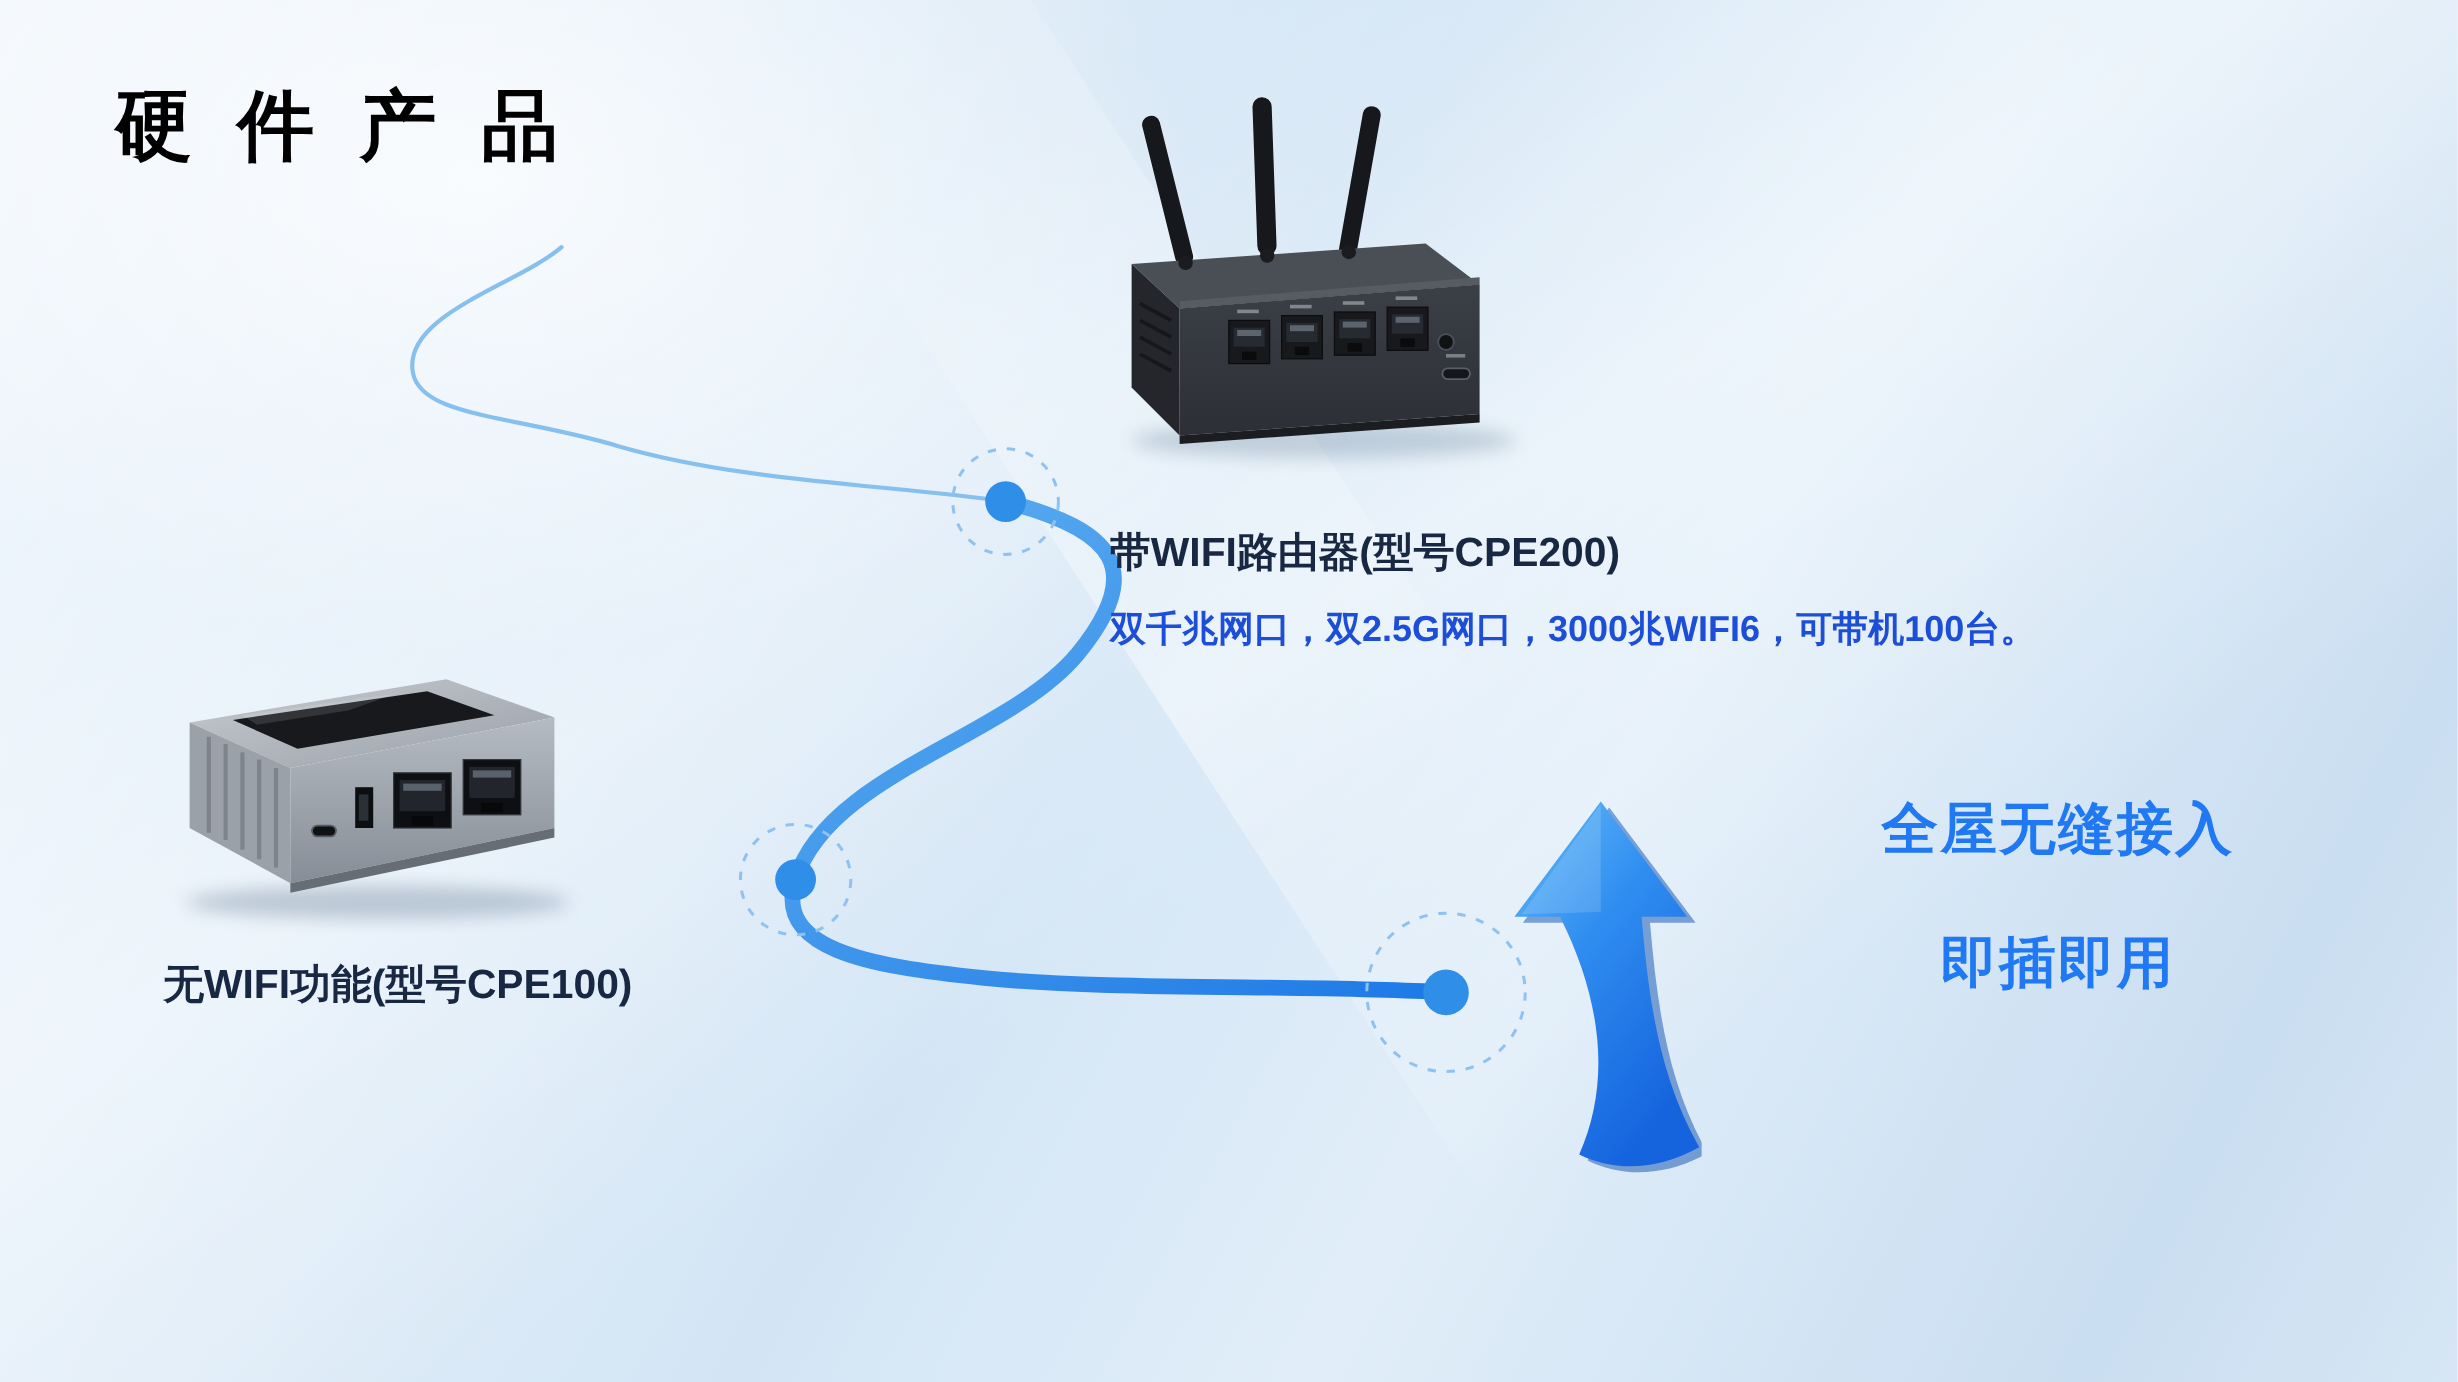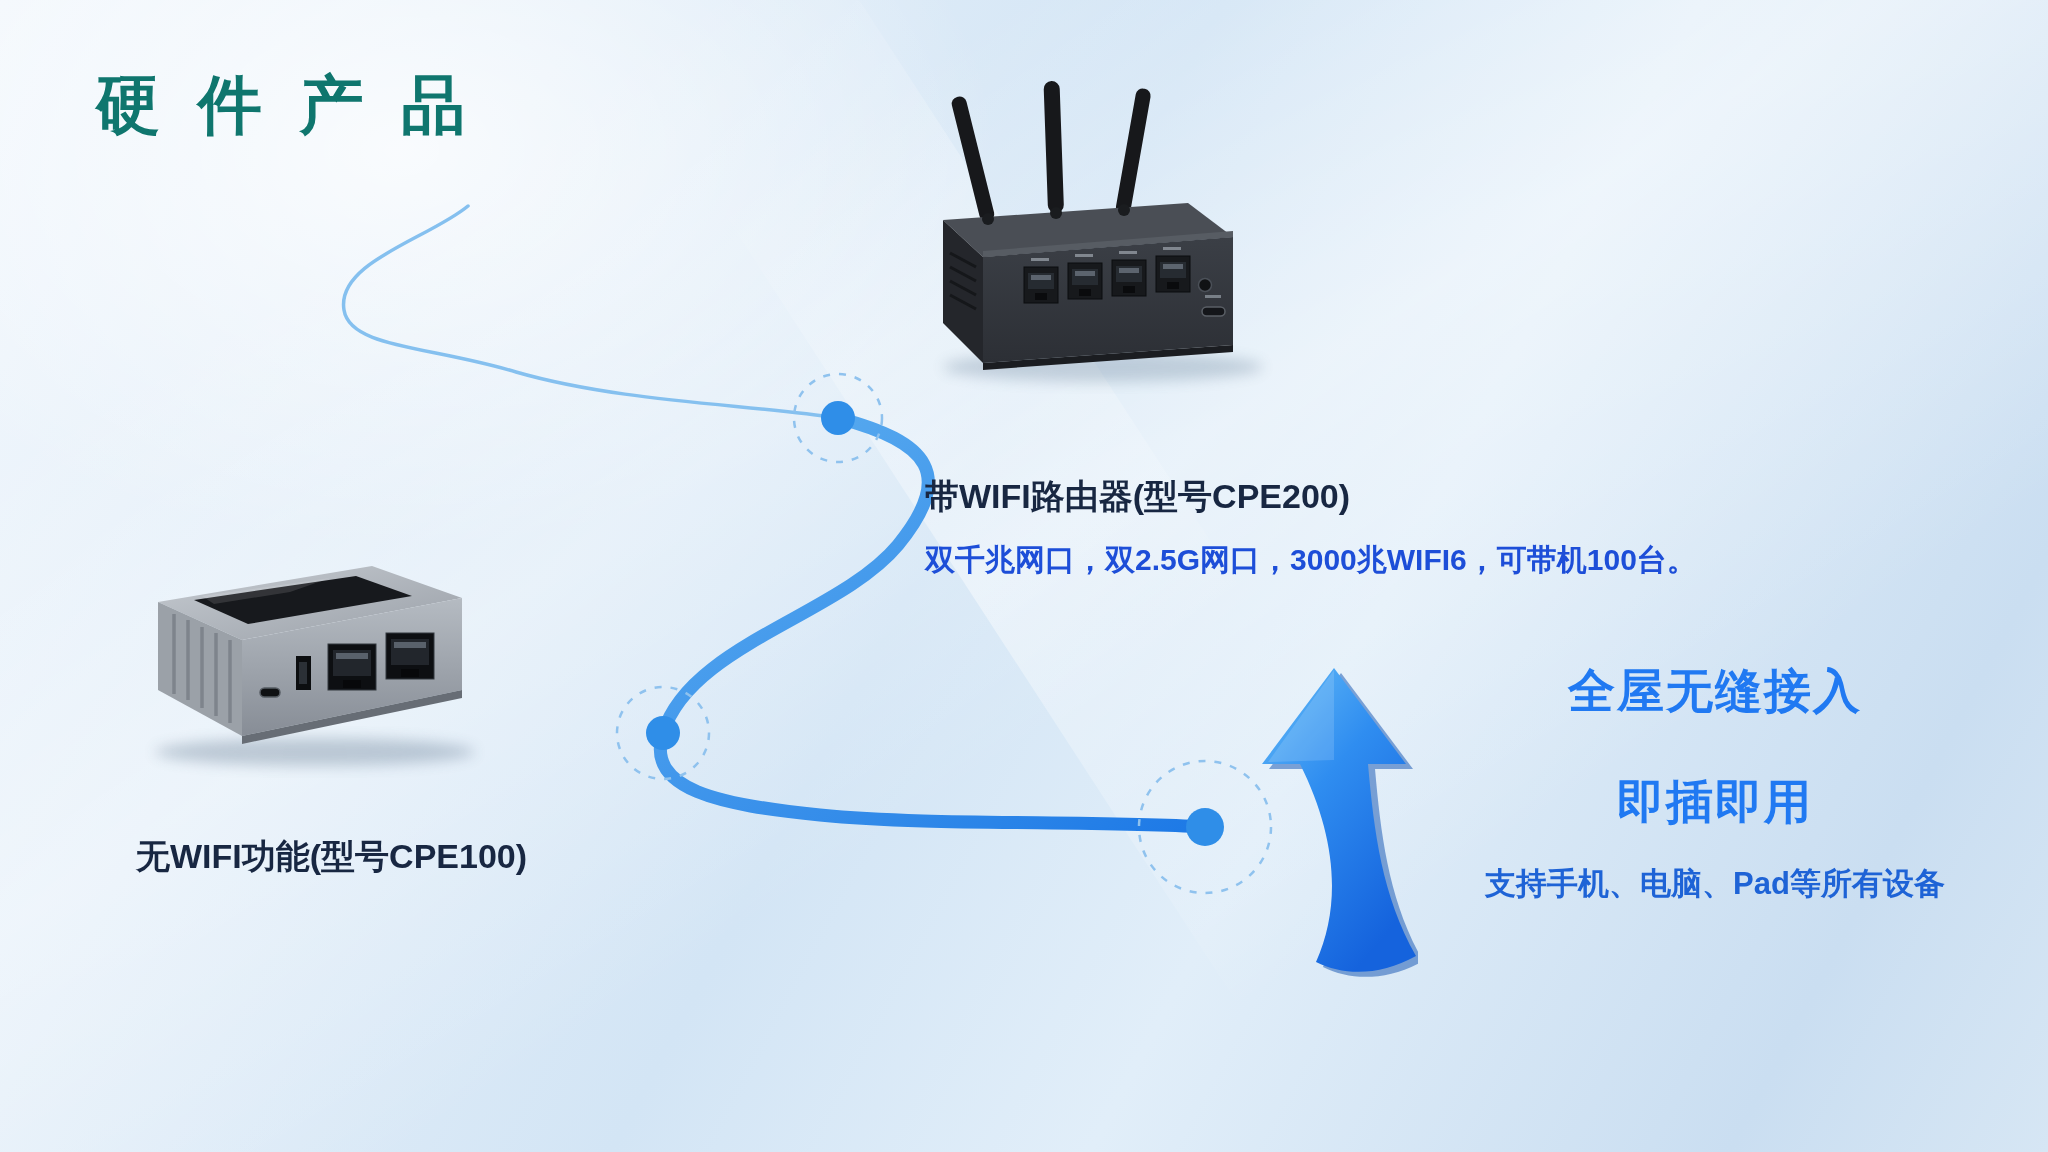--- a/index.html
+++ b/index.html
@@ -11,30 +11,30 @@
   .streak{position:absolute;pointer-events:none;}
   .streak1{left:850px;top:-320px;width:1600px;height:980px;transform:rotate(-33deg);
     background:linear-gradient(180deg,rgba(255,255,255,0) 0%,rgba(255,255,255,.45) 48%,rgba(255,255,255,0) 100%);}
   .streak2{left:-350px;top:260px;width:1500px;height:820px;transform:rotate(-33deg);
     background:linear-gradient(180deg,rgba(255,255,255,0) 0%,rgba(255,255,255,.35) 50%,rgba(255,255,255,0) 100%);}
   .glow{position:absolute;left:-200px;top:-250px;width:1200px;height:800px;
     background:radial-gradient(closest-side,rgba(255,255,255,.75),rgba(255,255,255,0));}
 
   .page-title{
     position:absolute;left:96px;top:62px;margin:0;
-    font-size:64px;font-weight:900;letter-spacing:10px;color:#0f766e;
+    font-size:64px;font-weight:900;letter-spacing:10px;color:#000000;
   }
 
   .layer{position:absolute;left:0;top:0;}
   #connector-layer{z-index:1;}
   .device{position:absolute;z-index:2;}
   .device-cpe200{left:888px;top:55px;}
   .device-cpe100{left:130px;top:540px;}
 
-  .caption{position:absolute;z-index:3;margin-top:36px;}
+  .caption{position:absolute;z-index:3;}
   .caption-title{font-size:34px;font-weight:bold;color:#182742;margin:0 0 20px 0;}
   .caption-line{font-size:30px;color:#1d4ed8;margin:0 0 24px 0;font-weight:700;}
   .caption-cpe200{left:925px;top:438px;width:860px;}
   .caption-cpe100{left:136px;top:798px;width:760px;}
 
   .features{position:absolute;left:1425px;top:660px;width:580px;z-index:3;text-align:center;}
   .feature-headline{font-size:47px;font-weight:bold;color:#2079f2;margin:0 0 48px 0;letter-spacing:2px;}
   .feature-headline.second{margin-bottom:29px;}
   .feature-line{font-size:31px;font-weight:bold;color:#1e63d6;margin:0 0 24px 0;}
 
@@ -200,14 +200,13 @@
     </defs>
     <path transform="translate(7,5)" d="M 76 8 L 148 104 L 110 104 C 116 172, 124 236, 158 296 C 122 316, 86 316, 58 302 C 84 244, 78 176, 42 104 L 4 104 Z" fill="#0d4fb0" opacity="0.5"></path>
     <path d="M 76 8 L 148 104 L 110 104 C 116 172, 124 236, 158 296 C 122 316, 86 316, 58 302 C 84 244, 78 176, 42 104 L 4 104 Z" fill="url(#arrowGrad)"></path>
     <polygon points="76,10 76,100 10,102" fill="#ffffff" opacity="0.14"></polygon>
   </svg>
 </div>
 
 <div class="features">
   <div class="feature-headline">全屋无缝接入</div>
   <div class="feature-headline second">即插即用</div>
-  <div class="feature-line">支持手机、电脑、Pad等所有设备</div>
 </div>
 
 </body></html>

